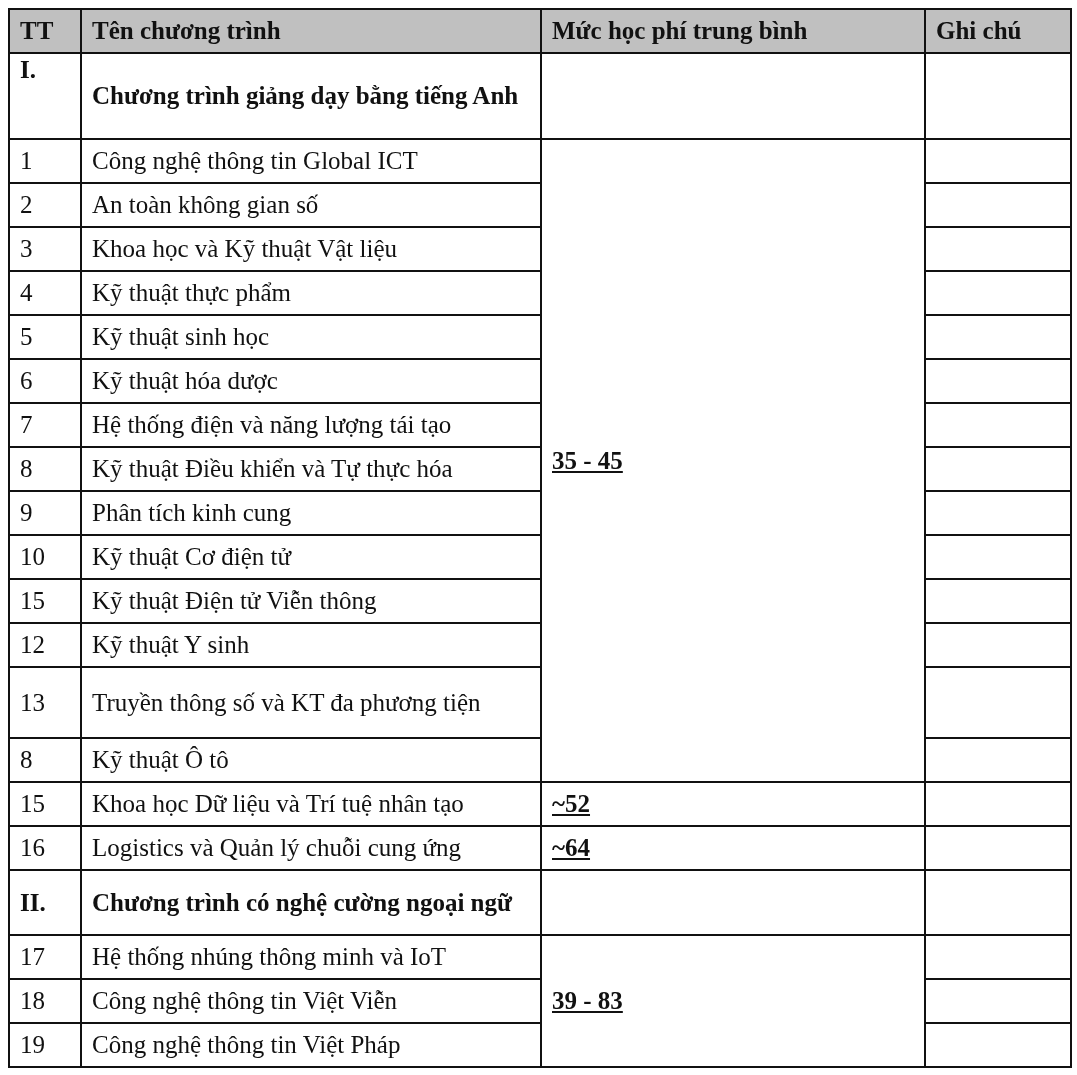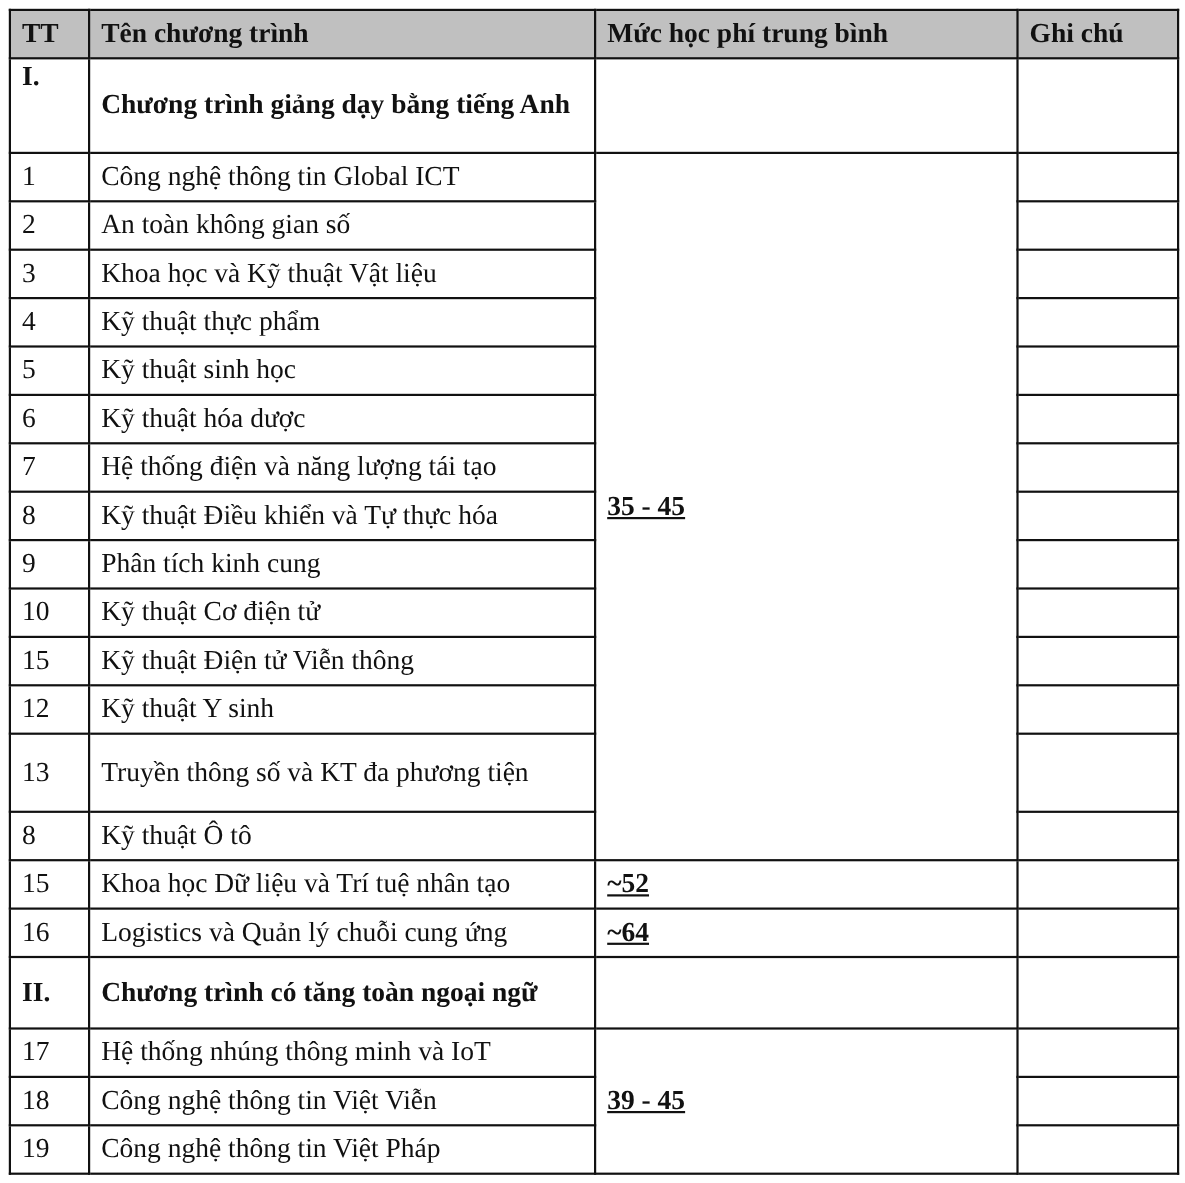--- a/index.html
+++ b/index.html
@@ -115,28 +115,28 @@
         <td></td>
       </tr>
   <tr>
         <td>16</td>
         <td>Logistics và Quản lý chuỗi cung ứng</td>
         <td class="fee">~64</td>
         <td></td>
       </tr>
   <tr class="sec sec2" style="height:65px">
     <td>II.</td>
-    <td class="name">Chương trình có tăng toàn ngoại ngữ</td>
+    <td class="name">Chương trình có nghệ cường ngoại ngữ</td>
     <td></td>
     <td></td>
   </tr>
   <tr>
     <td>17</td>
     <td>Hệ thống nhúng thông minh và IoT</td>
-    <td rowspan="3" class="fee">39 - 45</td>
+    <td rowspan="3" class="fee">39 - 83</td>
     <td></td>
   </tr>
   <tr>
         <td>18</td>
         <td>Công nghệ thông tin Việt Viễn</td>
         <td></td>
       </tr>
   <tr>
         <td>19</td>
         <td>Công nghệ thông tin Việt Pháp</td>

